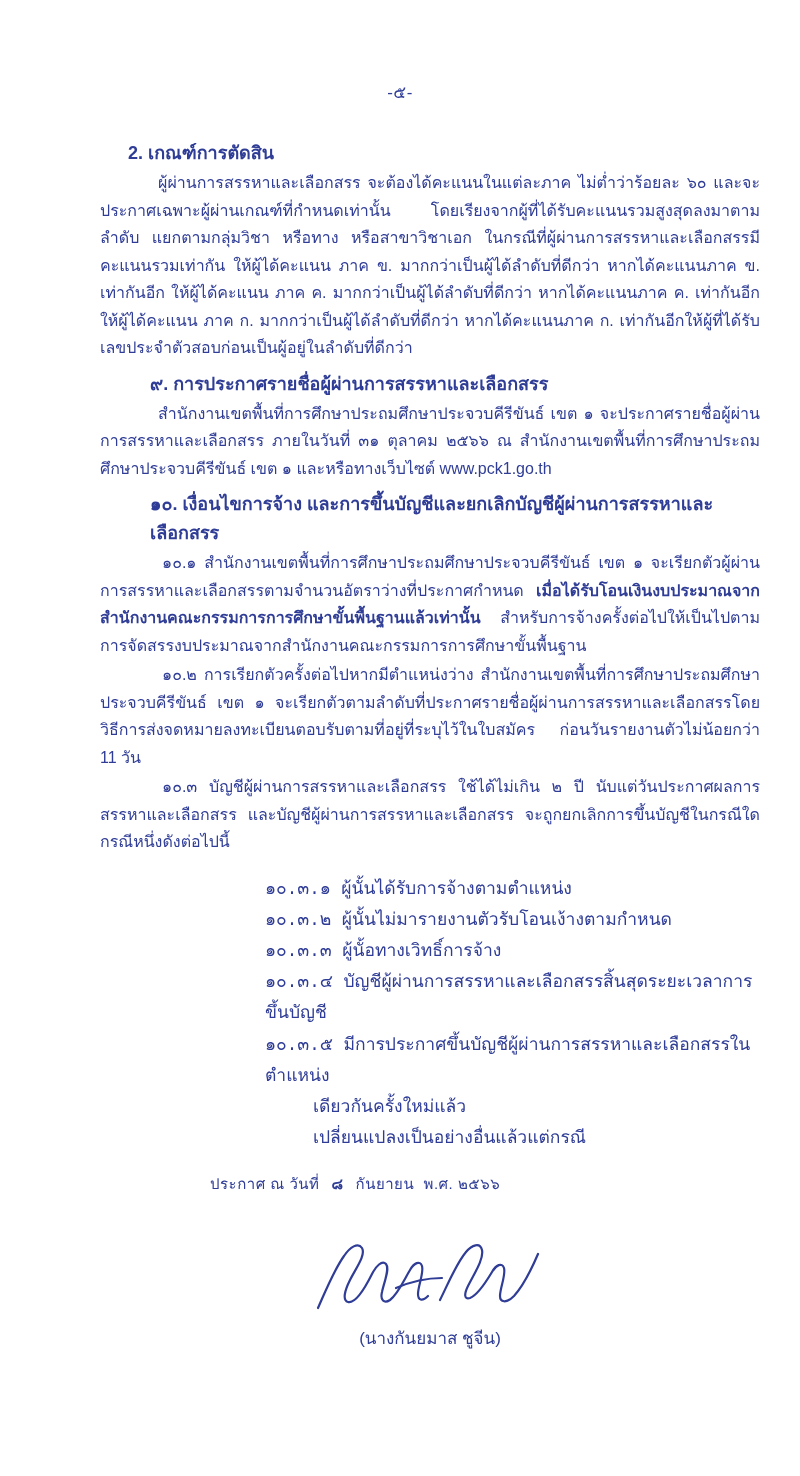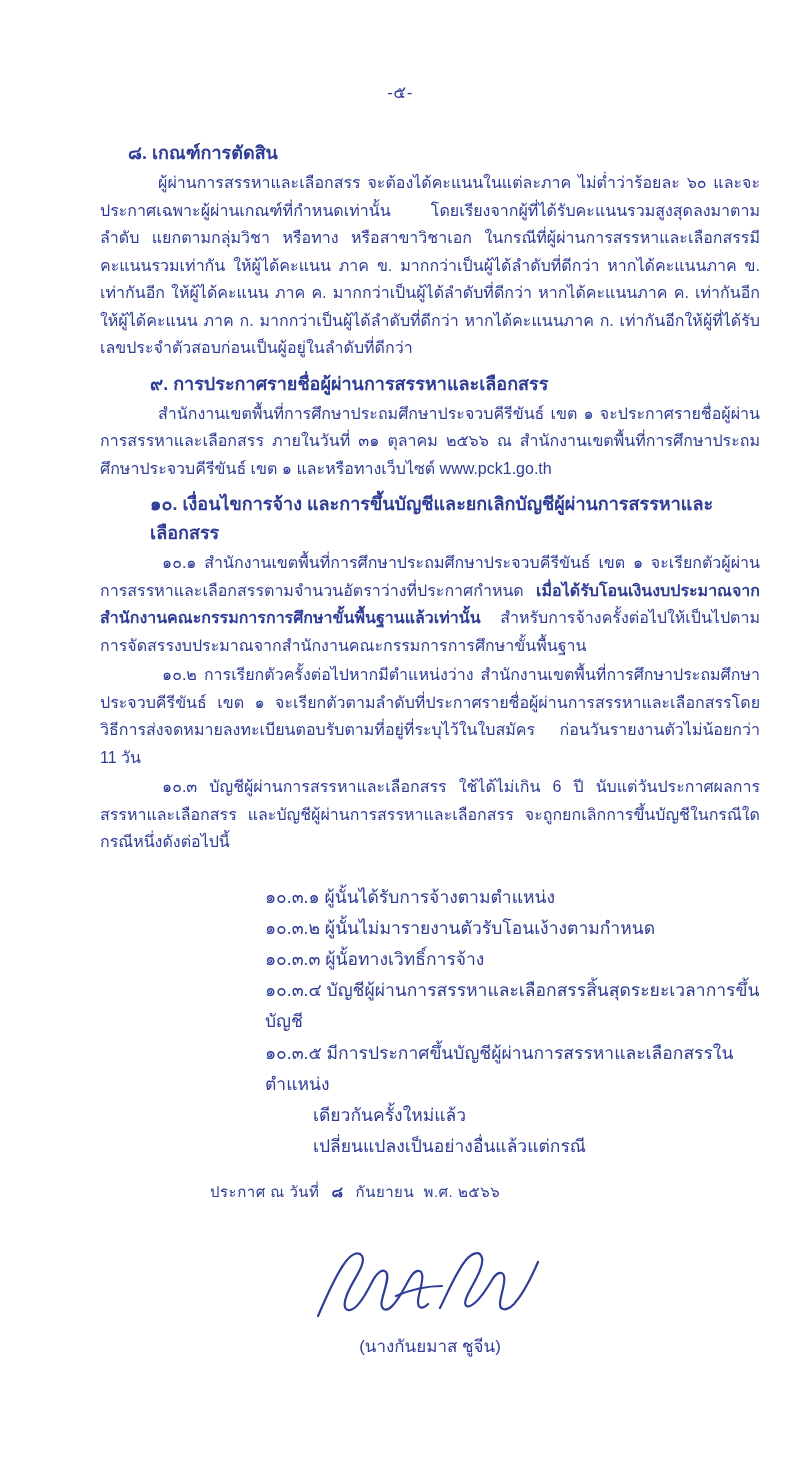--- a/index.html
+++ b/index.html
@@ -47,22 +47,23 @@
     margin: 7px 0 2px 0;
     padding-left: 28px;
   }
   .heading-wide {
     padding-left: 50px;
   }
   .indent-1 { text-indent: 58px; }
   .indent-2 { text-indent: 62px; }
   .bold { font-weight: bold; }
   .sub-list {
-    margin-top: 26px;
+    margin-top: 18px;
     padding-left: 165px;
+    font-family: Liberation Mono, monospace;
   }
   .sub-item {
     font-size: 17.5px;
     line-height: 1.78;
     color: #2f3d96;
   }
   .sub-item-cont {
     padding-left: 48px;
   }
   .announce-line {
@@ -98,33 +99,33 @@
 </style>
 </head>
 <body>
 
 <div class="page">
 
   <div class="page-number">-๕-</div>
 
   <div class="body-area">
 
-    <div class="heading">๘. เกณฑ์การตัดสิน</div>
+    <div class="heading">2. เกณฑ์การตัดสิน</div>
     <p class="para indent-1">ผู้ผ่านการสรรหาและเลือกสรร จะต้องได้คะแนนในแต่ละภาค ไม่ต่ำว่าร้อยละ ๖๐ และจะประกาศเฉพาะผู้ผ่านเกณฑ์ที่กำหนดเท่านั้น โดยเรียงจากผู้ที่ได้รับคะแนนรวมสูงสุดลงมาตามลำดับ แยกตามกลุ่มวิชา หรือทาง หรือสาขาวิชาเอก ในกรณีที่ผู้ผ่านการสรรหาและเลือกสรรมีคะแนนรวมเท่ากัน ให้ผู้ได้คะแนน ภาค ข. มากกว่าเป็นผู้ได้ลำดับที่ดีกว่า หากได้คะแนนภาค ข. เท่ากันอีก  ให้ผู้ได้คะแนน ภาค ค. มากกว่าเป็นผู้ได้ลำดับที่ดีกว่า หากได้คะแนนภาค ค. เท่ากันอีก ให้ผู้ได้คะแนน ภาค ก. มากกว่าเป็นผู้ได้ลำดับที่ดีกว่า หากได้คะแนนภาค ก. เท่ากันอีกให้ผู้ที่ได้รับเลขประจำตัวสอบก่อนเป็นผู้อยู่ในลำดับที่ดีกว่า</p>
 
     <div class="heading heading-wide">๙. การประกาศรายชื่อผู้ผ่านการสรรหาและเลือกสรร</div>
     <p class="para indent-1">สำนักงานเขตพื้นที่การศึกษาประถมศึกษาประจวบคีรีขันธ์ เขต ๑ จะประกาศรายชื่อผู้ผ่านการสรรหาและเลือกสรร ภายในวันที่ ๓๑ ตุลาคม ๒๕๖๖ ณ สำนักงานเขตพื้นที่การศึกษาประถมศึกษาประจวบคีรีขันธ์ เขต ๑ และหรือทางเว็บไซต์  www.pck1.go.th</p>
 
     <div class="heading heading-wide">๑๐. เงื่อนไขการจ้าง และการขึ้นบัญชีและยกเลิกบัญชีผู้ผ่านการสรรหาและเลือกสรร</div>
 
     <p class="para indent-2"><span>๑๐.๑ สำนักงานเขตพื้นที่การศึกษาประถมศึกษาประจวบคีรีขันธ์ เขต ๑ จะเรียกตัวผู้ผ่านการสรรหาและเลือกสรรตามจำนวนอัตราว่างที่ประกาศกำหนด </span><span class="bold">เมื่อได้รับโอนเงินงบประมาณจากสำนักงานคณะกรรมการการศึกษาขั้นพื้นฐานแล้วเท่านั้น</span><span> สำหรับการจ้างครั้งต่อไปให้เป็นไปตามการจัดสรรงบประมาณจากสำนักงานคณะกรรมการการศึกษาขั้นพื้นฐาน</span></p>
 
     <p class="para indent-2">๑๐.๒ การเรียกตัวครั้งต่อไปหากมีตำแหน่งว่าง สำนักงานเขตพื้นที่การศึกษาประถมศึกษาประจวบคีรีขันธ์ เขต ๑ จะเรียกตัวตามลำดับที่ประกาศรายชื่อผู้ผ่านการสรรหาและเลือกสรรโดยวิธีการส่งจดหมายลงทะเบียนตอบรับตามที่อยู่ที่ระบุไว้ในใบสมัคร ก่อนวันรายงานตัวไม่น้อยกว่า 11 วัน</p>
 
-    <p class="para indent-2">๑๐.๓ บัญชีผู้ผ่านการสรรหาและเลือกสรร ใช้ได้ไม่เกิน 6 ปี นับแต่วันประกาศผลการสรรหาและเลือกสรร และบัญชีผู้ผ่านการสรรหาและเลือกสรร จะถูกยกเลิกการขึ้นบัญชีในกรณีใดกรณีหนึ่งดังต่อไปนี้</p>
+    <p class="para indent-2">๑๐.๓ บัญชีผู้ผ่านการสรรหาและเลือกสรร ใช้ได้ไม่เกิน ๒ ปี นับแต่วันประกาศผลการสรรหาและเลือกสรร และบัญชีผู้ผ่านการสรรหาและเลือกสรร จะถูกยกเลิกการขึ้นบัญชีในกรณีใดกรณีหนึ่งดังต่อไปนี้</p>
 
     <div class="sub-list">
       <div class="sub-item">๑๐.๓.๑ ผู้นั้นได้รับการจ้างตามตำแหน่ง</div>
       <div class="sub-item">๑๐.๓.๒ ผู้นั้นไม่มารายงานตัวรับโอนเง้างตามกำหนด</div>
       <div class="sub-item">๑๐.๓.๓ ผู้นั้อทางเวิทธิ์การจ้าง</div>
       <div class="sub-item">๑๐.๓.๔ บัญชีผู้ผ่านการสรรหาและเลือกสรรสิ้นสุดระยะเวลาการขึ้นบัญชี</div>
       <div class="sub-item">๑๐.๓.๕ มีการประกาศขึ้นบัญชีผู้ผ่านการสรรหาและเลือกสรรในตำแหน่ง</div>
       <div class="sub-item sub-item-cont">เดียวกันครั้งใหม่แล้ว</div>
       <div class="sub-item sub-item-cont">เปลี่ยนแปลงเป็นอย่างอื่นแล้วแต่กรณี</div>
     </div>

